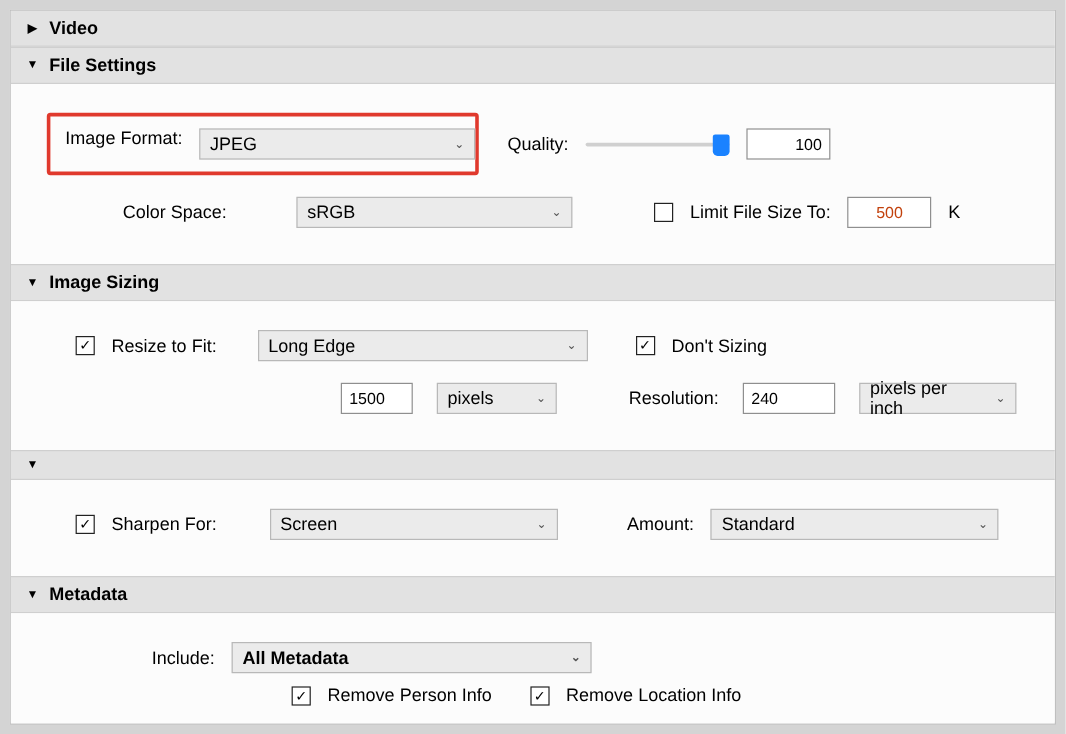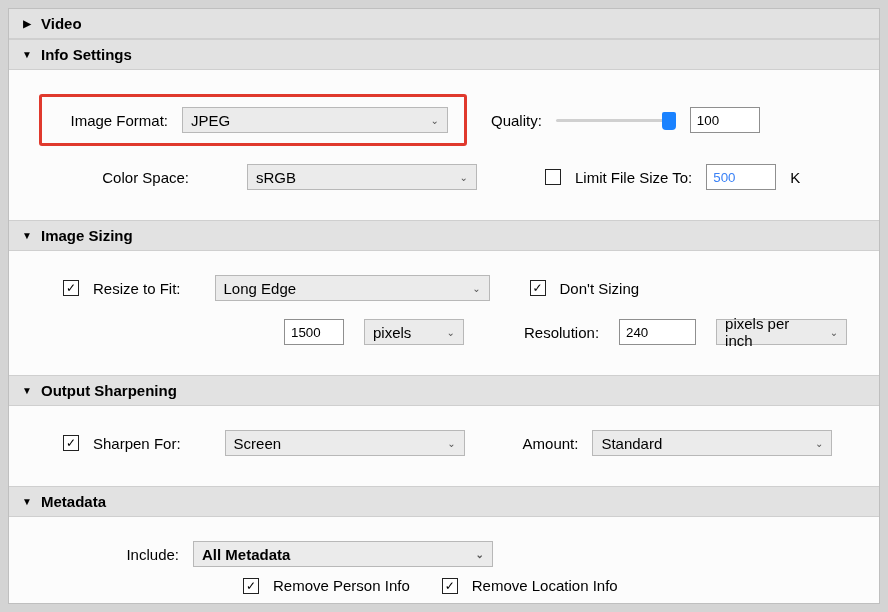--- a/index.html
+++ b/index.html
@@ -59,66 +59,66 @@
     min-width: 100px;
   }
   .select .chev { font-size: 10px; color: #555; margin-left: 10px; }
   .textin {
     border: 1px solid #8f8f8f;
     background: #fff;
     height: 26px;
     padding: 0 6px;
     text-align: left;
   }
-  .textin.right { text-align: left; }
-  .textin.disabled { color: #3b82f6; }
+  .textin.right { text-align: right; }
+  .textin.disabled { color: #c2410c; text-align: center; }
   .chk {
     width: 16px; height: 16px; border: 1px solid #222;
     display: inline-flex; align-items: center; justify-content: center;
     font-size: 12px; line-height: 1; background: #fff; cursor:pointer;
   }
   .chk.empty { color: transparent; }
   .slider {
     position: relative; width: 120px; height: 20px;
   }
   .slider .track {
     position:absolute; left:0; right:0; top:9px; height:3px; background:#d0d0d0; border-radius:2px;
   }
   .slider .thumb {
     position:absolute; top:2px; width:14px; height:18px; background:#1a82ff;
     border-radius:2px 2px 4px 4px;
     left: calc(100% - 14px);
   }
   .hl {
     border: 3px solid #e0392d;
     border-radius: 3px;
-    padding: 10px 16px;
-    display:flex; align-items:center; gap:14px;
+    padding: 10px 0;
+    display:flex; gap:14px;
   }
 </style>
 </head>
 <body>
 
 <div class="panel">
 
   <div class="section-header">
     <span class="tri">▶</span>
     <span>Video</span>
   </div>
 
   <div class="section-header">
     <span class="tri open">▼</span>
-    <span>Info Settings</span>
+    <span>File Settings</span>
   </div>
   <div class="section-body">
 
     <div class="row">
       <div class="hl" style="margin-left:10px;">
         <span class="label" style="width:110px;">Image Format:</span>
-        <div class="select" style="width:266px;">
+        <div class="select" style="width:230px;">
           <span>JPEG</span>
           <span class="chev">⌄</span>
         </div>
       </div>
       <span class="label" style="margin-left:10px;">Quality:</span>
       <div class="slider">
         <div class="track"></div>
           <div class="thumb"></div>
       </div>
       <input class="textin right" style="width: 70px;" value="100">
@@ -168,21 +168,20 @@
       <input class="textin" style="width: 77px;" value="240">
       <div class="select" style="width:131px;">
         <span>pixels per inch</span>
         <span class="chev">⌄</span>
       </div>
     </div>
   </div>
 
   <div class="section-header">
     <span class="tri open">▼</span>
-    <span>Output Sharpening</span>
   </div>
   <div class="section-body">
     <div class="row">
       <span style="width:20px;"></span>
       <span class="chk">✓</span>
       <span class="label">Sharpen For:</span>
       <span style="width:16px;"></span>
       <div class="select" style="width:240px;">
         <span>Screen</span>
         <span class="chev">⌄</span>

